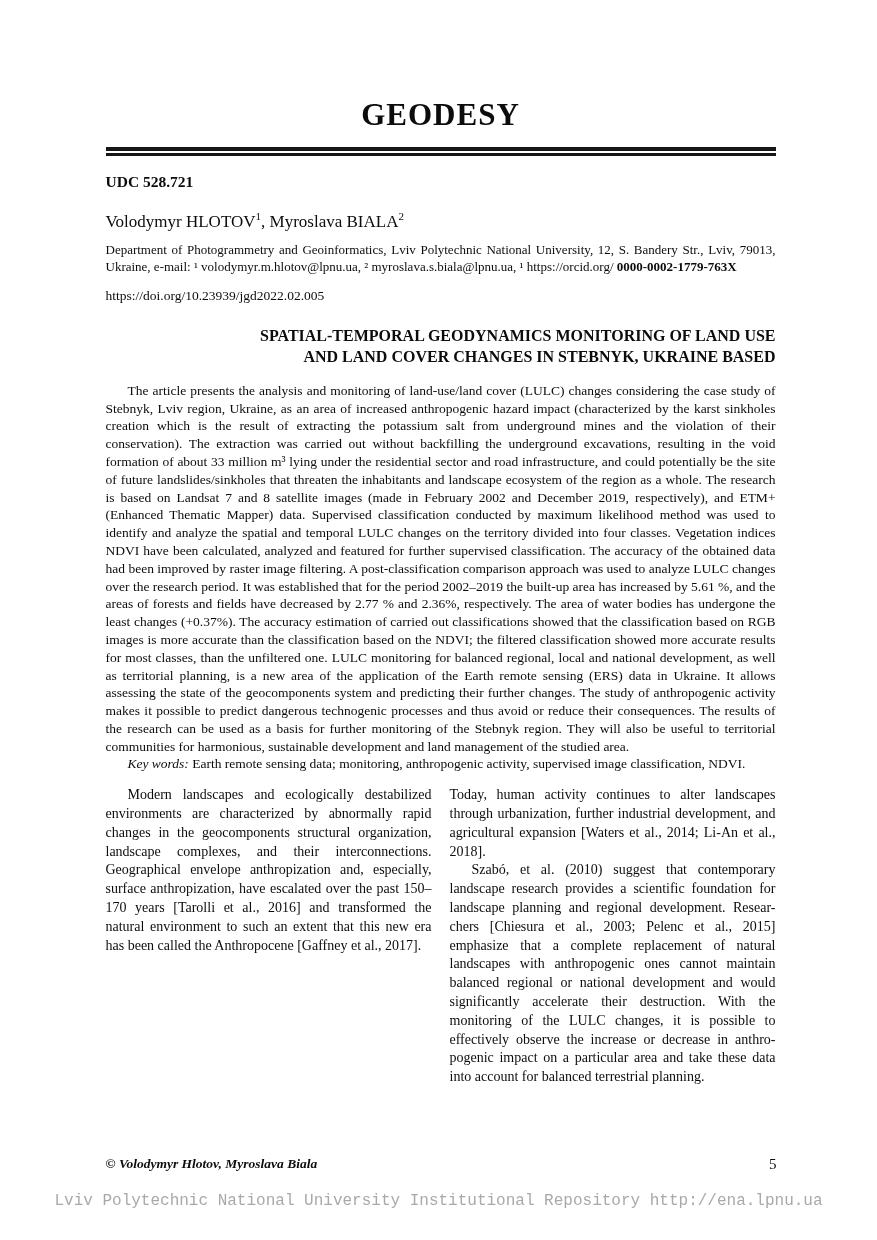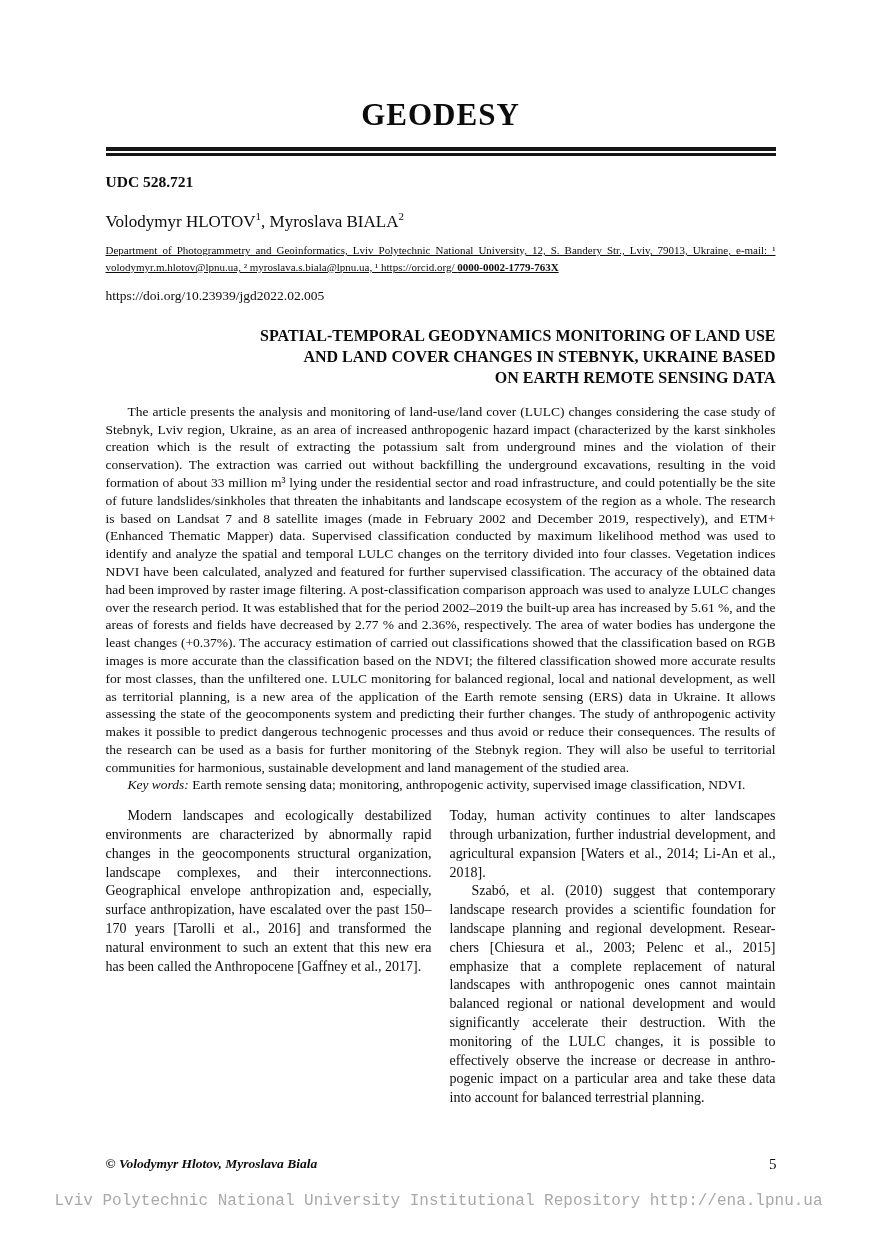--- a/index.html
+++ b/index.html
@@ -35,24 +35,23 @@
     font-size:15.5px;
     font-weight:bold;
   }
   .authors {
     margin-top:19px;
     font-size:17px;
   }
   .authors sup { font-size:11px; }
   .affiliation {
     margin-top:11px;
-    font-size:11px;
+    font-size:13px;
     line-height:16.8px;
     text-align:justify;
-    text-decoration:underline;
   }
   .doi {
     margin-top:12px;
     font-size:13.5px;
   }
   .paper-title {
     margin-top:21px;
     text-align:right;
     font-size:16px;
     font-weight:bold;
@@ -132,21 +131,20 @@
 
     <div class="authors"><span>Volodymyr HLOTOV</span><sup>1</sup><span>, </span><span>Myroslava BIALA</span><sup>2</sup></div>
 
     <p class="affiliation"><span>Department of Photogrammetry and Geoinformatics, Lviv Polytechnic National University, 12, S. Bandery Str., Lviv, 79013, Ukraine, e-mail: ¹ volodymyr.m.hlotov@lpnu.ua, ² myroslava.s.biala@lpnu.ua, ¹ https://orcid.org/ </span><b>0000-0002-1779-763X</b></p>
 
     <p class="doi">https://doi.org/10.23939/jgd2022.02.005</p>
 
     <div class="paper-title">
       <div>SPATIAL-TEMPORAL GEODYNAMICS MONITORING OF LAND USE</div>
       <div>AND LAND COVER CHANGES IN STEBNYK, UKRAINE BASED</div>
-      <div>ON EARTH REMOTE SENSING DATA</div>
     </div>
 
     <p class="abstract">The article presents the analysis and monitoring of land-use/land cover (LULC) changes considering the case study of Stebnyk, Lviv region, Ukraine, as an area of increased anthropogenic hazard impact (characterized by the karst sinkholes creation which is the result of extracting the potassium salt from underground mines and the violation of their conservation). The extraction was carried out without backfilling the underground excavations, resulting in the void formation of about 33 million m³ lying under the residential sector and road infrastructure, and could potentially be the site of future landslides/sinkholes that threaten the inhabitants and landscape ecosystem of the region as a whole. The research is based on Landsat 7 and 8 satellite images (made in February 2002 and December 2019, respectively), and ETM+ (Enhanced Thematic Mapper) data. Supervised classification conducted by maximum likelihood method was used to identify and analyze the spatial and temporal LULC changes on the territory divided into four classes. Vegetation indices NDVI have been calculated, analyzed and featured for further supervised classification. The accuracy of the obtained data had been improved by raster image filtering. A post-classification comparison approach was used to analyze LULC changes over the research period. It was established that for the period 2002–2019 the built-up area has increased by 5.61 %, and the areas of forests and fields have decreased by 2.77 % and 2.36%, respectively. The area of water bodies has undergone the least changes (+0.37%). The accuracy estimation of carried out classifications showed that the classification based on RGB images is more accurate than the classification based on the NDVI; the filtered classification showed more accurate results for most classes, than the unfiltered one. LULC monitoring for balanced regional, local and national development, as well as territorial planning, is a new area of the application of the Earth remote sensing (ERS) data in Ukraine. It allows assessing the state of the geocomponents system and predicting their further changes. The study of anthropogenic activity makes it possible to predict dangerous technogenic processes and thus avoid or reduce their consequences. The results of the research can be used as a basis for further monitoring of the Stebnyk region. They will also be useful to territorial communities for harmonious, sustainable development and land management of the studied area.</p>
 
     <p class="keywords"><i>Key words:</i><span> Earth remote sensing data; monitoring, anthropogenic activity, supervised image classification, NDVI.</span></p>
 
     <div class="columns">
       <div class="col">
         <p class="body-par indent">Modern landscapes and ecologically destabilized environments are characterized by abnormally rapid changes in the geocomponents structural organization, landscape complexes, and their interconnections. Geographical envelope anthropization and, especially, surface anthropization, have escalated over the past 150–170 years [Tarolli et al., 2016] and transformed the natural environment to such an extent that this new era has been called the Anthropocene [Gaffney et al., 2017].</p>
       </div>

